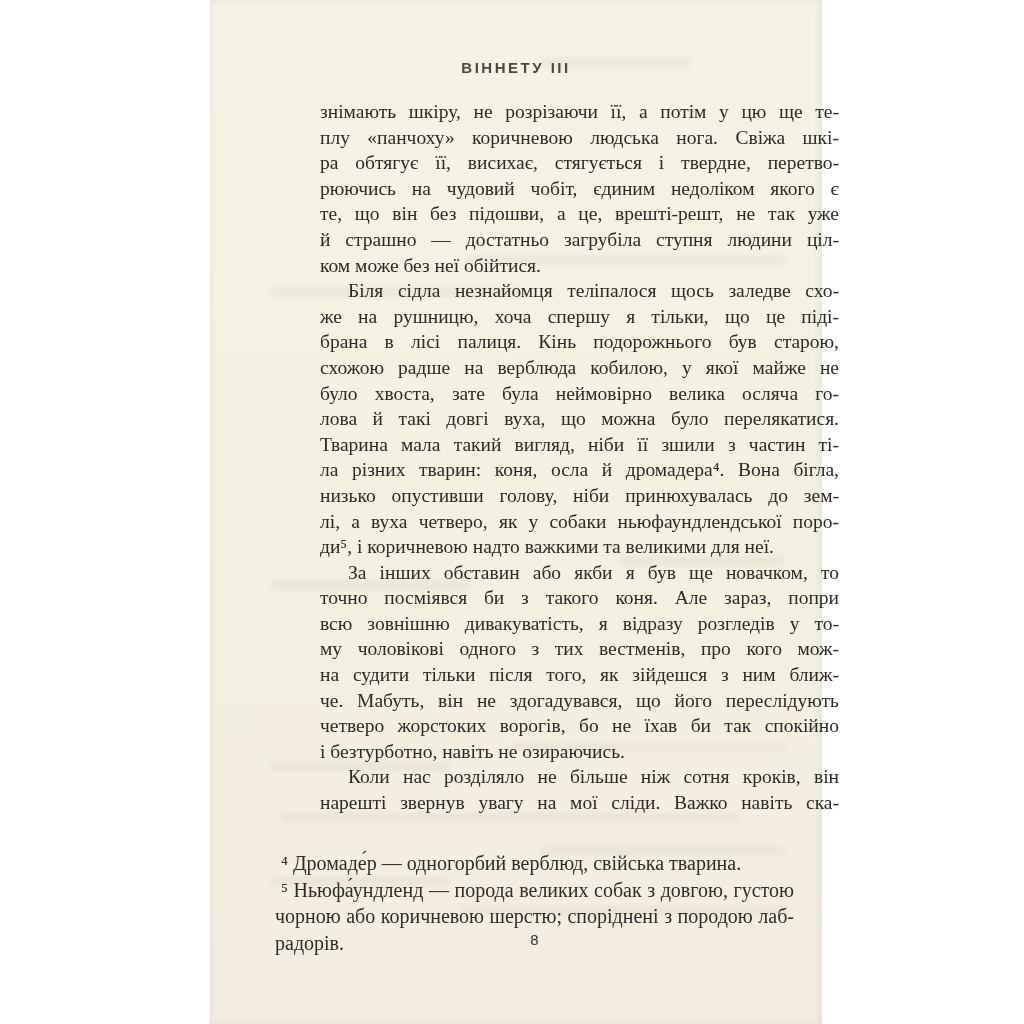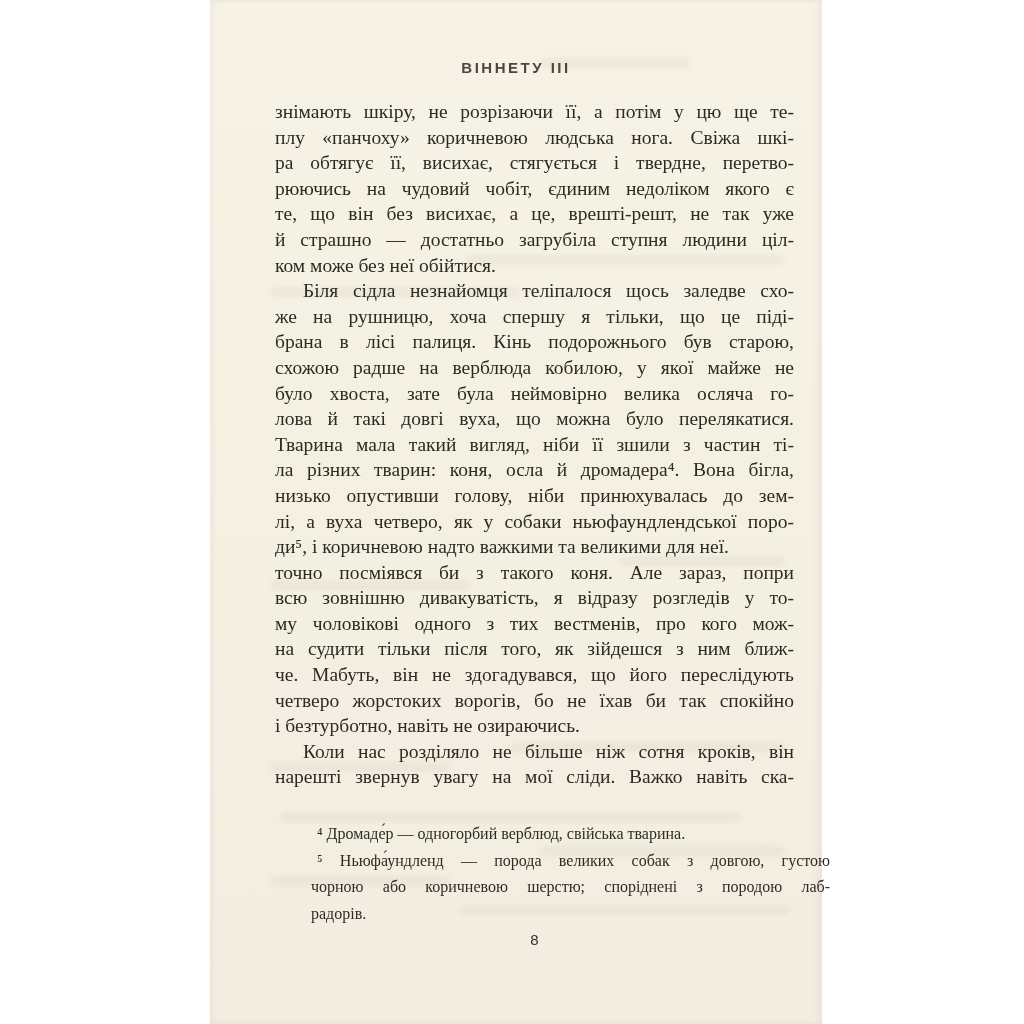--- a/index.html
+++ b/index.html
@@ -42,28 +42,28 @@
     position: absolute;
     left: 65px;
     width: 519px;
   }
   .body-text {
     top: 99px;
     font-family: "Liberation Serif", serif;
     font-size: 19.5px;
     line-height: 25.6px;
     color: #2d2a24;
+    margin-left: 45px;
   }
   .footnotes {
-    top: 821px;
+    top: 850px;
     font-family: "Liberation Serif", serif;
-    font-size: 16px;
+    font-size: 20px;
     line-height: 26.6px;
     color: #2f2c26;
-    margin-left: 36px;
   }
   .para { margin: 0; }
   .line {
     text-align: justify;
     text-align-last: left;
     overflow: hidden;
     white-space: nowrap;
   }
   .line.j {
     white-space: normal;
@@ -123,38 +123,39 @@
     <div class="ghost g11"></div>
 
     <div class="running-head">ВІННЕТУ ІІІ</div>
 
     <div class="text-col body-text">
         <div class="para">
           <div class="line j">знімають шкіру, не розрізаючи її, а потім у цю ще те-</div>
           <div class="line j">плу «панчоху» коричневою людська нога. Свіжа шкі-</div>
           <div class="line j">ра обтягує її, висихає, стягується і твердне, перетво-</div>
           <div class="line j">рюючись на чудовий чобіт, єдиним недоліком якого є</div>
-          <div class="line j">те, що він без висихає, а це, врешті-решт, не так уже</div>
+          <div class="line j">те, що він без підошви, а це, врешті-решт, не так уже</div>
           <div class="line j">й страшно — достатньо загрубіла ступня людини ціл-</div>
           <div class="line">ком може без неї обійтися.</div>
         </div>
         <div class="para">
           <div class="line j indent">Біля сідла незнайомця теліпалося щось заледве схо-</div>
           <div class="line j">же на рушницю, хоча спершу я тільки, що це піді-</div>
           <div class="line j">брана в лісі палиця. Кінь подорожнього був старою,</div>
           <div class="line j">схожою радше на верблюда кобилою, у якої майже не</div>
           <div class="line j">було хвоста, зате була неймовірно велика осляча го-</div>
           <div class="line j">лова й такі довгі вуха, що можна було перелякатися.</div>
           <div class="line j">Тварина мала такий вигляд, ніби її зшили з частин ті-</div>
           <div class="line j">ла різних тварин: коня, осла й дромадера⁴. Вона бігла,</div>
           <div class="line j">низько опустивши голову, ніби принюхувалась до зем-</div>
           <div class="line j">лі, а вуха четверо, як у собаки ньюфаундлендської поро-</div>
           <div class="line">ди⁵, і коричневою надто важкими та великими для неї.</div>
         </div>
         <div class="para">
+          <div class="line j indent">За інших обставин або якби я був ще новачком, то</div>
           <div class="line j">точно посміявся би з такого коня. Але зараз, попри</div>
           <div class="line j">всю зовнішню дивакуватість, я відразу розгледів у то-</div>
           <div class="line j">му чоловікові одного з тих вестменів, про кого мож-</div>
           <div class="line j">на судити тільки після того, як зійдешся з ним ближ-</div>
           <div class="line j">че. Мабуть, він не здогадувався, що його переслідують</div>
           <div class="line j">четверо жорстоких ворогів, бо не їхав би так спокійно</div>
           <div class="line">і безтурботно, навіть не озираючись.</div>
         </div>
         <div class="para">
           <div class="line j indent">Коли нас розділяло не більше ніж сотня кроків, він</div>

